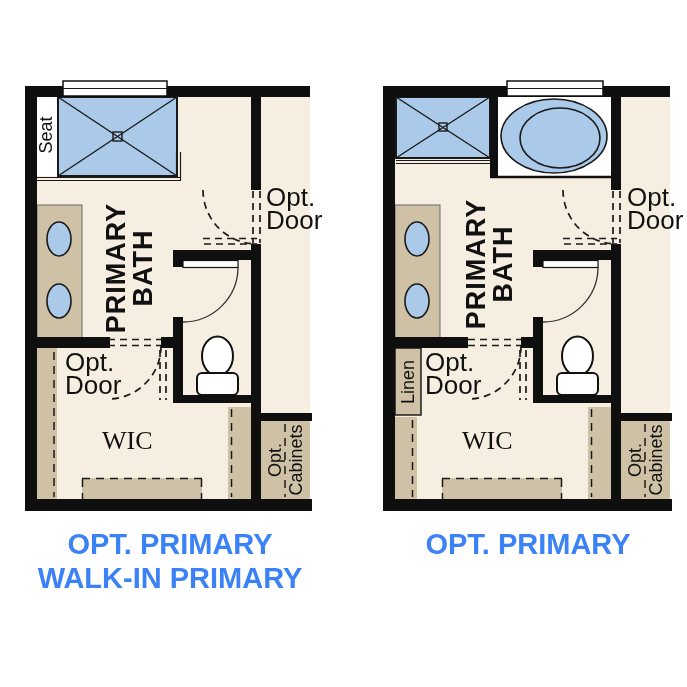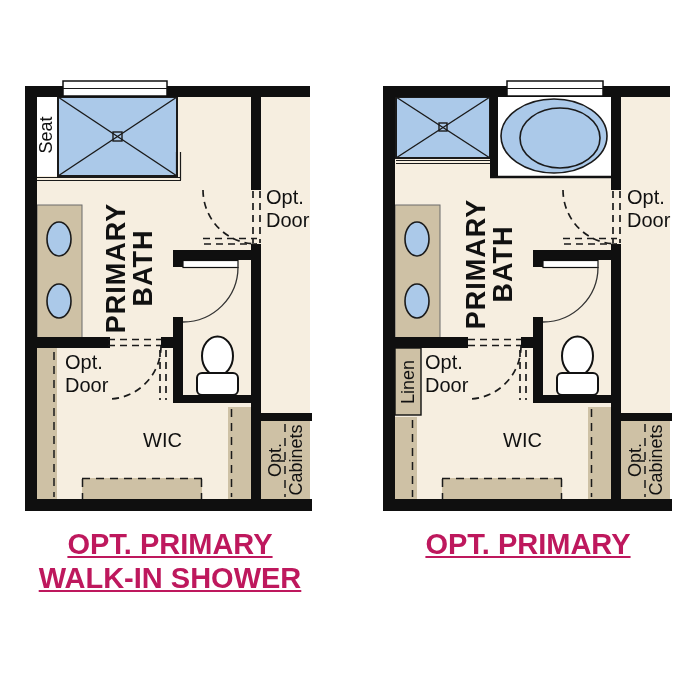--- a/index.html
+++ b/index.html
@@ -14,27 +14,27 @@
   .sk{stroke:#1a1a1a;stroke-width:2;}
   .sk1{stroke:#1a1a1a;stroke-width:1.6;}
   .thin{stroke:#1a1a1a;stroke-width:1.4;fill:none;}
   .vanity{fill:var(--tan);stroke:#6b6b6b;stroke-width:1;}
   .fix{fill:#ffffff;stroke:#111;stroke-width:2;}
   .leaf{fill:#ffffff;stroke:#111;stroke-width:1.2;}
   .arc{stroke:#333;stroke-width:1.3;fill:none;}
   .dash{stroke:#1a1a1a;stroke-width:1.7;fill:none;stroke-dasharray:7 5;}
   .dashc{stroke:#1a1a1a;stroke-width:1.5;fill:none;stroke-dasharray:8 6;}
   .glass{stroke:#1a1a1a;stroke-width:1.2;fill:none;}
-  .lbl{position:absolute;white-space:pre-line;color:#111;line-height:23px;font-size:20px;}
+  .lbl{position:absolute;white-space:pre-line;color:#111;line-height:23px;font-size:26px;}
   .rot{transform:translate(-50%,-50%) rotate(-90deg);text-align:center;}
   .roomname{font-weight:bold;font-size:27px;line-height:27px;letter-spacing:1px;}
   .small{font-size:18px;line-height:21px;}
-  .wiclbl{width:80px;text-align:right;}
+  .wiclbl{width:80px;text-align:left;font-family:Liberation Serif, serif;}
   .caption{position:absolute;width:292px;text-align:center;font-weight:bold;
-           font-size:29px;line-height:34px;color:#be185d;letter-spacing:0px;text-decoration:underline;}
+           font-size:29px;line-height:34px;color:#3b82f6;letter-spacing:0px;}
 </style>
 </head>
 <body>
 
 <div id="canvas">
 
 <svg id="plansvg" width="687" height="687" viewBox="0 0 687 687">
 
   <g>
 
@@ -234,19 +234,19 @@
   <div class="lbl" style="left:627px;top:186px;">Opt.
 Door</div>
   <div class="lbl" style="left:425px;top:351px;">Opt.
 Door</div>
   <div class="lbl wiclbl" style="left:462px;top:429px;">WIC</div>
   <div class="lbl rot small" style="left:646px;top:460px;">Opt.
 Cabinets</div>
 
   <div class="caption" style="left:24px;top:527px;">
     <div>OPT. PRIMARY</div>
-    <div>WALK-IN SHOWER</div>
+    <div>WALK-IN PRIMARY</div>
   </div>
   <div class="caption" style="left:382px;top:527px;">
     <div>OPT. PRIMARY</div>
   </div>
 
 </div>
 
 </body></html>

